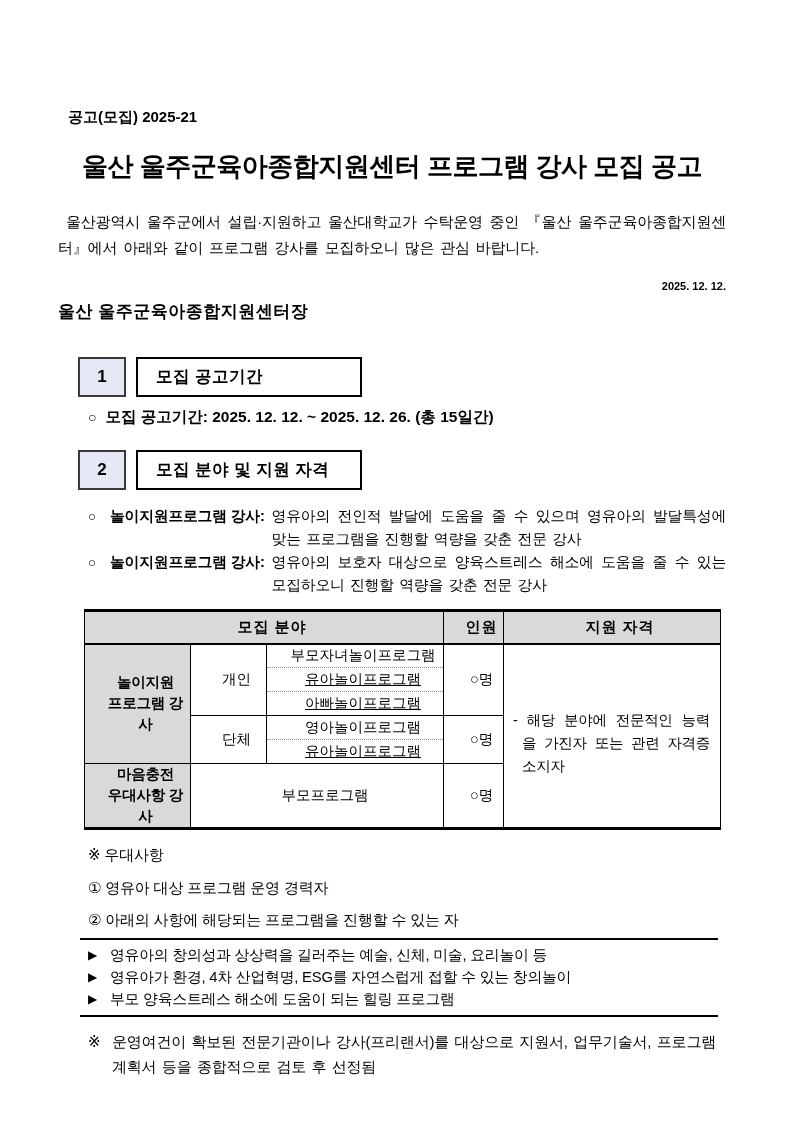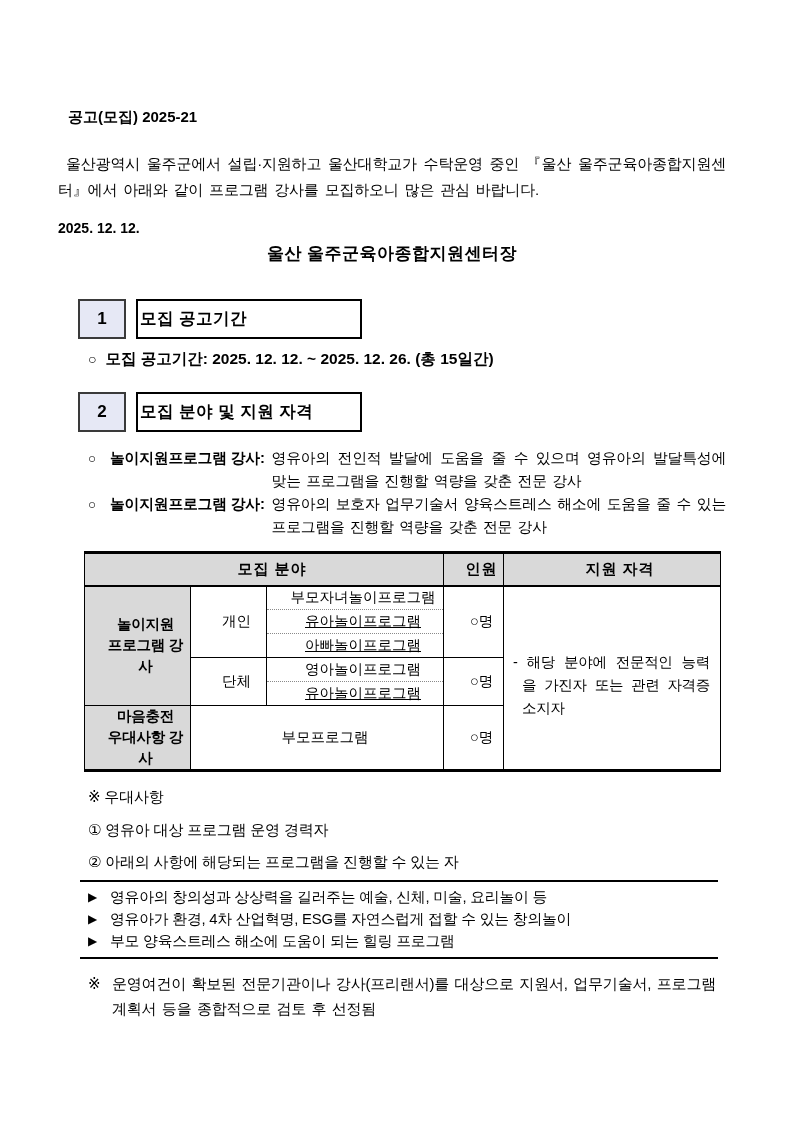--- a/index.html
+++ b/index.html
@@ -22,36 +22,36 @@
     margin-top: 20px;
     font-size: 26px; font-weight: bold; text-align: center;
     letter-spacing: -0.5px; line-height: 38px; white-space: nowrap;
   }
   .intro {
     margin-top: 24px;
     font-size: 15px; line-height: 26px;
     text-align: justify; text-indent: 8px;
     word-spacing: 2px; letter-spacing: -0.2px;
   }
-  .doc-date { margin-top: 16px; text-align: left; font-size: 14px; font-weight: bold; line-height: 19px; }
-  .doc-signature { margin-top: 5px; text-align: center; font-size: 17px; font-weight: bold; line-height: 21px; letter-spacing: 0.5px; }
+  .doc-date { margin-top: 16px; text-align: right; font-size: 11px; font-weight: bold; line-height: 19px; }
+  .doc-signature { margin-top: 5px; text-align: left; font-size: 17px; font-weight: bold; line-height: 21px; letter-spacing: 0.5px; }
 
   
   .sec-header { display: flex; align-items: stretch; margin-left: 20px; height: 40px; }
   .num-box {
     width: 48px; background: var(--numbox-bg, #e6e8f5);
     border: 2px solid #3a3a3a;
     display: flex; align-items: center; justify-content: center;
     font-size: 17px; font-weight: bold;
   }
   .title-box {
     width: 226px; margin-left: 10px; background: #fff;
     border: 2px solid #000;
     display: flex; align-items: center;
-    padding-left: 2px;
+    padding-left: 18px;
     font-size: 16.5px; font-weight: bold; letter-spacing: 0.5px;
   }
   .sec1-header { margin-top: 35px; }
   .sec2-header { margin-top: 22px; }
 
   
   .bullet-line {
     margin-top: 9px; margin-left: 30px;
     display: flex; font-size: 15.5px; font-weight: bold; line-height: 22px;
   }
@@ -118,20 +118,21 @@
   .final-note .marker { flex: 0 0 24px; line-height: 25px; }
   .final-note .text { flex: 1 1 auto; text-align: justify; word-spacing: 1.5px; letter-spacing: -0.2px; }
 </style>
 </head>
 <body>
 
 <div class="page">
 
   <div class="doc-number">공고(모집) 2025-21</div>
 
+  <h1 class="doc-title">울산 울주군육아종합지원센터 프로그램 강사 모집 공고</h1>
 
   <p class="intro">울산광역시 울주군에서 설립·지원하고 울산대학교가 수탁운영 중인 『울산 울주군육아종합지원센터』에서 아래와 같이 프로그램 강사를 모집하오니 많은 관심 바랍니다.</p>
 
   <div class="doc-date">2025. 12. 12.</div>
   <div class="doc-signature">울산 울주군육아종합지원센터장</div>
 
   <div class="sec-header sec1-header">
     <div class="num-box">1</div>
     <div class="title-box">모집 공고기간</div>
   </div>
@@ -148,21 +149,21 @@
 
   <div class="bullet-group">
     <div class="bullet-item">
       <span class="marker">○</span>
       <span class="label">놀이지원프로그램 강사:</span>
       <span class="desc">영유아의 전인적 발달에 도움을 줄 수 있으며 영유아의 발달특성에 맞는 프로그램을 진행할 역량을 갖춘 전문 강사</span>
     </div>
     <div class="bullet-item">
       <span class="marker">○</span>
       <span class="label">놀이지원프로그램 강사:</span>
-      <span class="desc">영유아의 보호자 업무기술서 양육스트레스 해소에 도움을 줄 수 있는 프로그램을 진행할 역량을 갖춘 전문 강사</span>
+      <span class="desc">영유아의 보호자 대상으로 양육스트레스 해소에 도움을 줄 수 있는 모집하오니 진행할 역량을 갖춘 전문 강사</span>
     </div>
   </div>
 
   <table class="recruit-table">
     <colgroup>
       <col style="width:106px">
         <col style="width:76px">
         <col style="width:177px">
         <col style="width:60px">
         <col style="width:217px">

